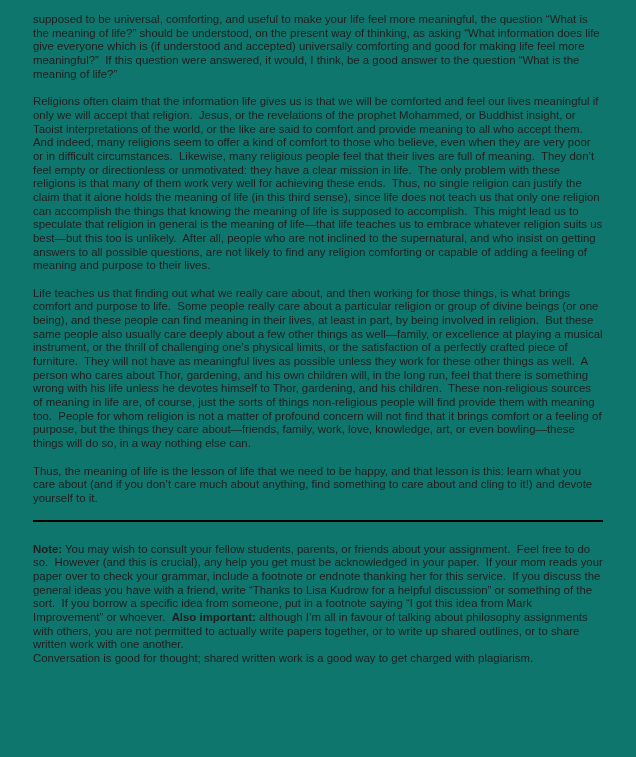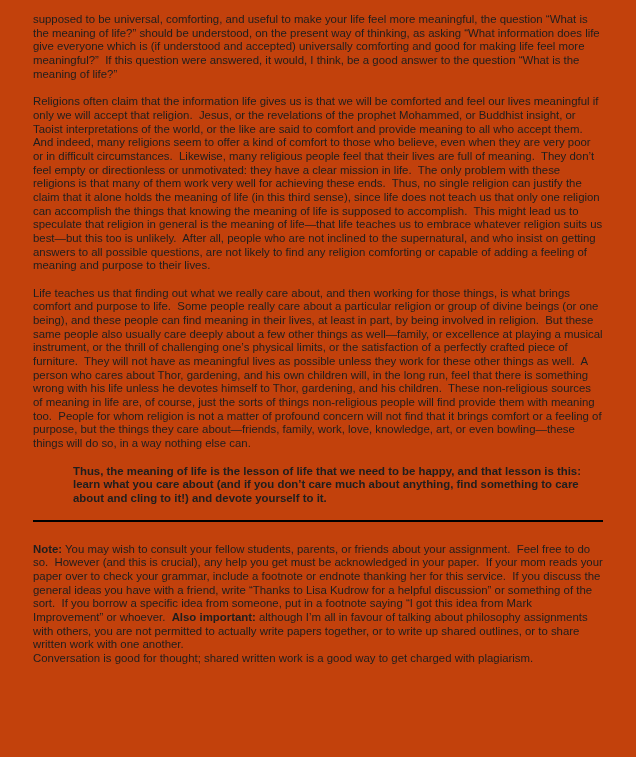--- a/index.html
+++ b/index.html
@@ -12,32 +12,31 @@
     height: 757px;
     overflow: hidden;
     font-family: "Liberation Sans", sans-serif;
     color: #1e1e1e;
   }
   .page {
     box-sizing: border-box;
     width: 636px;
     height: 757px;
     padding: 13px 33px 0 33px;
-    background: #c2410c;
+    background: #0f766e;
   }
   .para {
     margin: 0 0 14px 0;
     font-size: 11.4px;
     line-height: 13.65px;
     white-space: pre-wrap;
     text-align: left;
   }
   .bold-para {
-    font-weight: bold;
-    margin-left: 40px;
+    font-weight: normal;
   }
   .run-i { }
   .run-b { font-weight: bold; }
   hr.section-divider {
     border: none;
     border-top: 2px solid #000000;
     margin: 9px 0 21px 0;
   }
 </style>
 </head>

